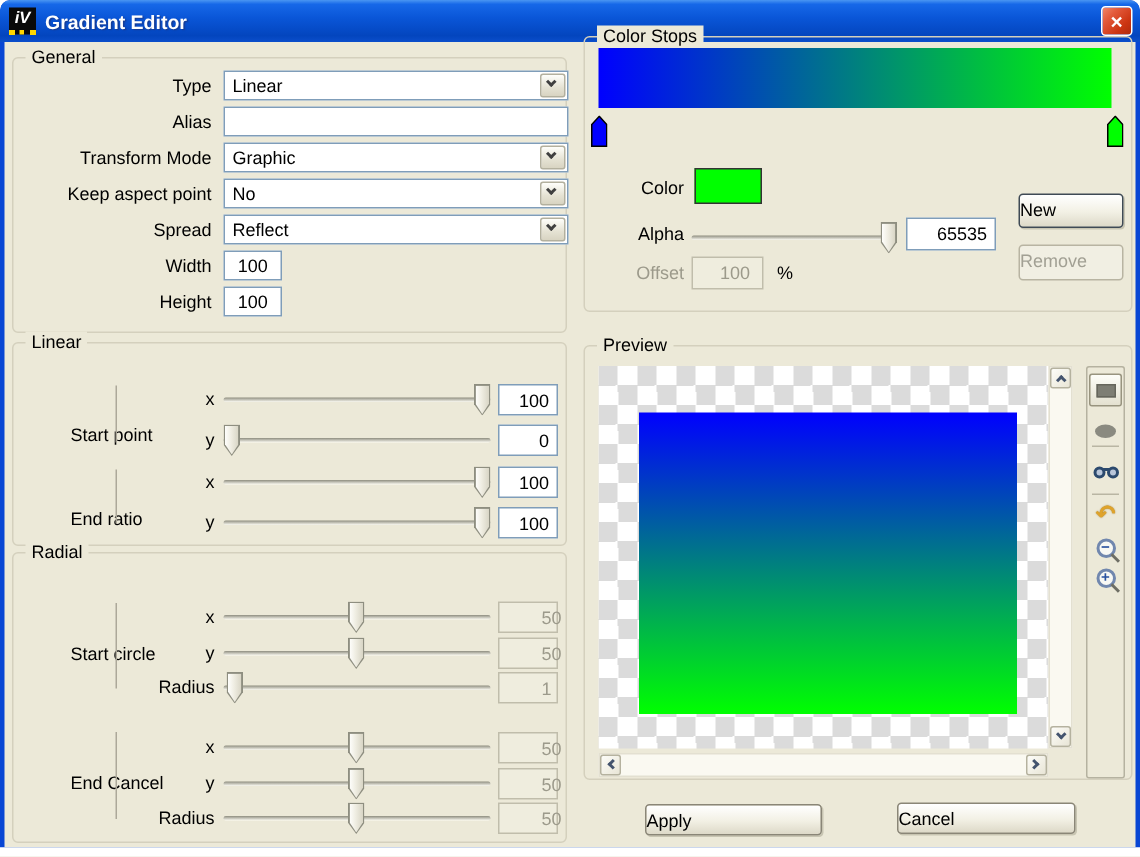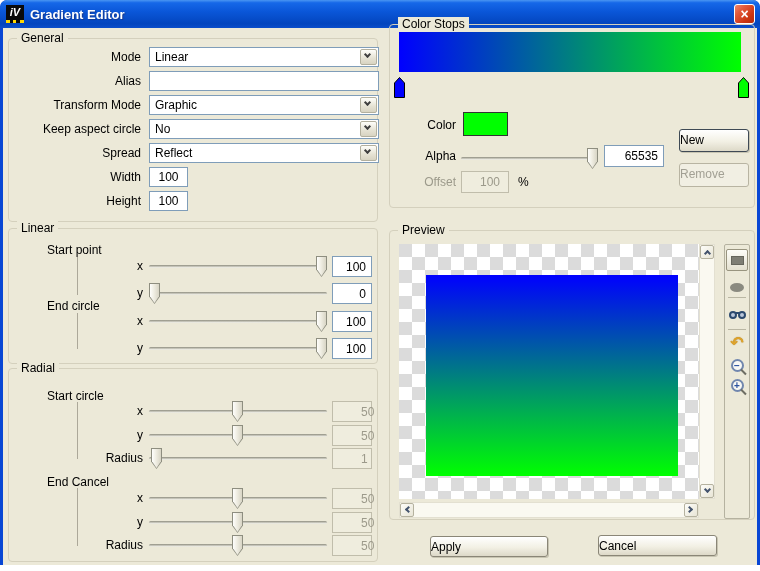--- a/index.html
+++ b/index.html
@@ -42,21 +42,21 @@
   .track{ position:absolute; left:140px; top:9px; width:178px; height:3px; border-radius:2px;
           background:linear-gradient(180deg,#8E8D7F,#FBFAF2); }
   .thumb{ position:absolute; top:-9px; width:11px; height:21px;
           clip-path:polygon(0 0,100% 0,100% 64%,50% 100%,0 64%); background:#8E8E80; }
   .thumb::after{ content:""; position:absolute; left:1px; top:1px; right:1px; bottom:1px;
           clip-path:polygon(0 0,100% 0,100% 64%,50% 100%,0 64%);
           background:linear-gradient(90deg,#FEFEFC,#EFEDE2 45%,#D8D5C5); }
   .vbox{ position:absolute; left:323px; width:40px; height:21px; border:1px solid #7F9DB9; background:#fff;
          text-align:right; padding:3px 5px 0 0; }
   .srow.disabled .vbox{ border-color:#C0BDAB; background:#EFEDDE; color:#9C9A8B;padding-left:28px; }
-  .pt-label{ position:absolute; left:38px; }
+  .pt-label{ position:absolute; left:38px;margin-top:40px; }
   .vline{ position:absolute; left:68px; width:1px; background:#ACA899; }
 
   
   .gradbar{ position:absolute; left:9px; top:7px; width:342px; height:40px; }
   .marker{ position:absolute; top:52px; }
   .cs-label{ position:absolute; left:8px; width:58px; text-align:right; }
   .swatch{ position:absolute; left:73px; top:87px; width:45px; height:24px; border:1px solid #333; }
   .alpha-track{ position:absolute; left:71px; top:132px; width:137px; height:3px; border-radius:2px;
                 background:linear-gradient(180deg,#8E8D7F,#FBFAF2); }
   .alpha-box{ position:absolute; left:214px; top:120px; width:60px; height:22px; border:1px solid #7F9DB9;
@@ -111,40 +111,40 @@
   <div class="titlebar">
     <span class="app-icon">iV</span>
     <span class="title-text">Gradient Editor</span>
     <span class="close-btn">×</span>
   </div>
   <div class="client"></div>
 
   <div class="group" style="left:8px;top:38px;width:370px;height:184px;">
     <span class="legend">General</span>
 
-    <span class="flabel" style="top:11px">Mode</span>
+    <span class="flabel" style="top:11px">Type</span>
     <div class="combo" style="top:8px">
       <span class="combo-val">Linear</span>
       <span class="combo-btn">
           <i class="chev down"></i>
         </span>
     </div>
 
     <span class="flabel" style="top:35px">Alias</span>
     <div class="tinput" style="top:32px"></div>
 
     <span class="flabel" style="top:59px">Transform Mode</span>
     <div class="combo" style="top:56px">
       <span class="combo-val">Graphic</span>
       <span class="combo-btn">
           <i class="chev down"></i>
         </span>
     </div>
 
-    <span class="flabel" style="top:83px">Keep aspect circle</span>
+    <span class="flabel" style="top:83px">Keep aspect point</span>
     <div class="combo" style="top:80px">
       <span class="combo-val">No</span>
       <span class="combo-btn">
           <i class="chev down"></i>
         </span>
     </div>
 
     <span class="flabel" style="top:107px">Spread</span>
     <div class="combo" style="top:104px">
       <span class="combo-val">Reflect</span>
@@ -173,21 +173,21 @@
       <span class="vbox">100</span>
     </div>
     <div class="srow" style="top:54px">
       <span class="axis">y</span>
       <span class="track">
           <i class="thumb" style="left:0px"></i>
         </span>
       <span class="vbox">0</span>
     </div>
 
-    <span class="pt-label" style="top:70px">End circle</span>
+    <span class="pt-label" style="top:70px">End ratio</span>
     <i class="vline" style="top:84px;height:36px"></i>
 
     <div class="srow" style="top:82px">
       <span class="axis">x</span>
       <span class="track">
           <i class="thumb" style="left:167px"></i>
         </span>
       <span class="vbox">100</span>
     </div>
     <div class="srow" style="top:109px">

